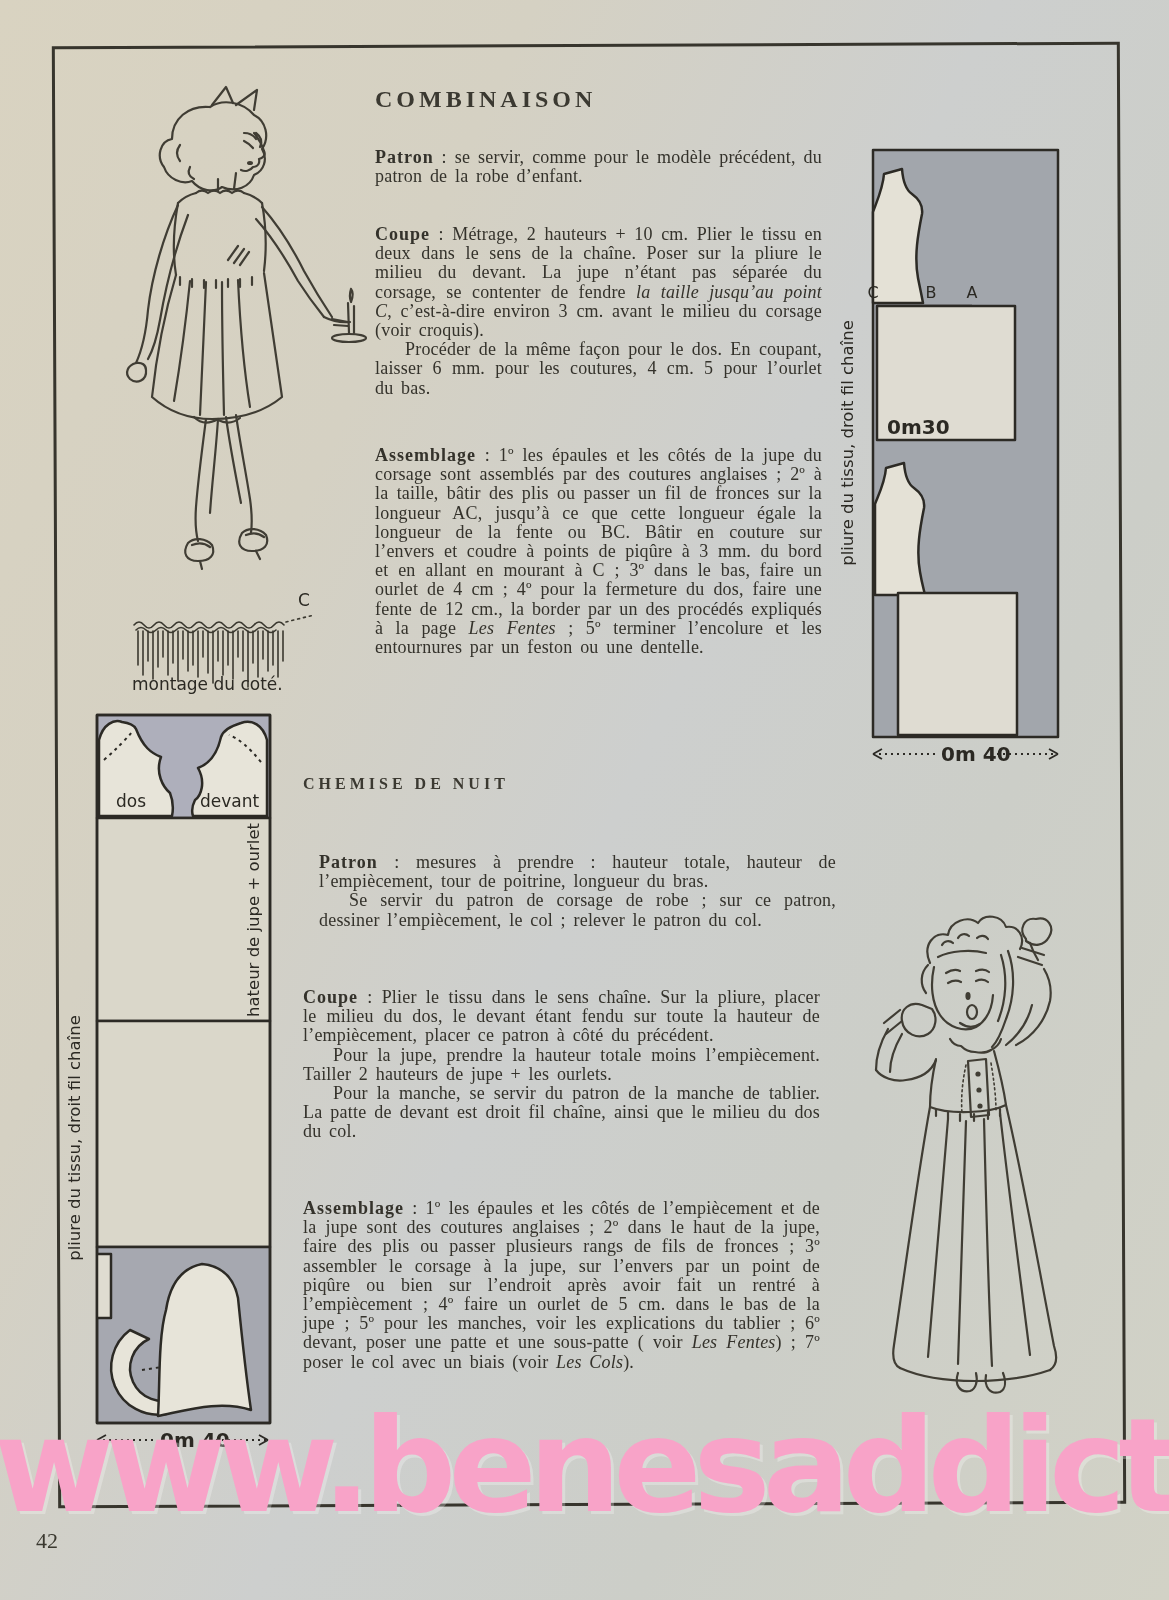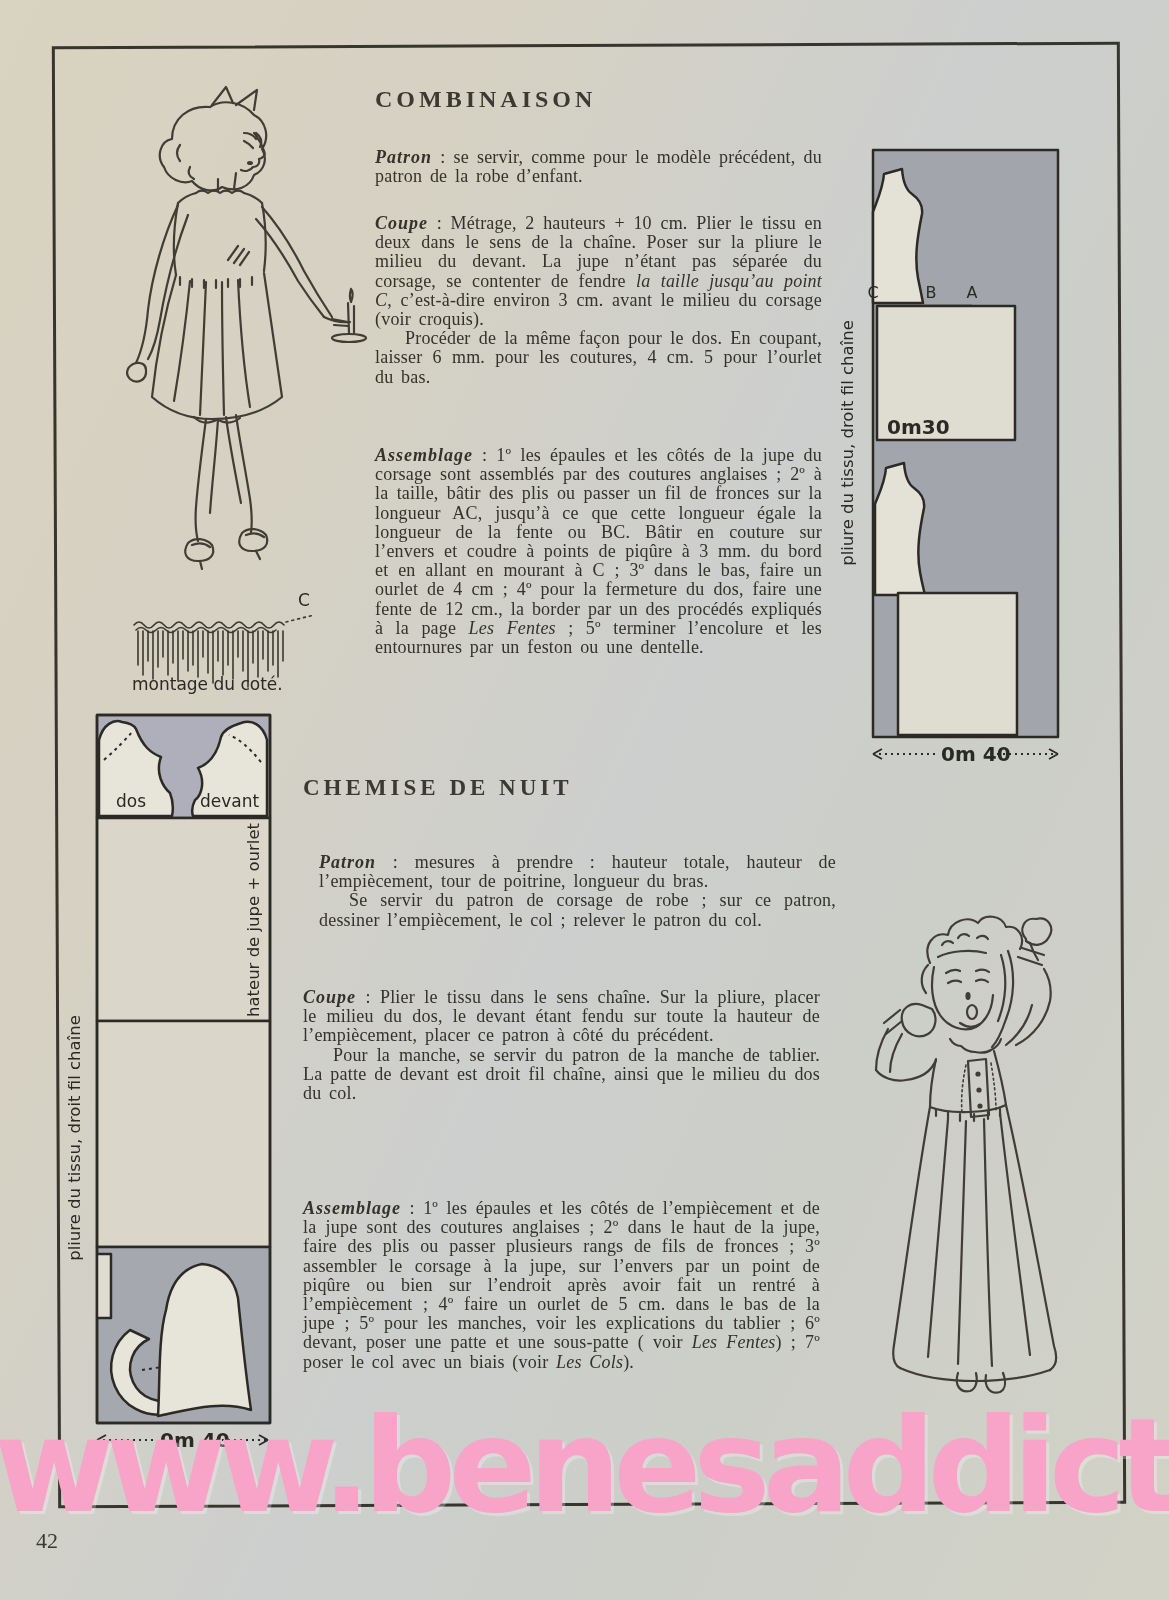--- a/index.html
+++ b/index.html
@@ -13,21 +13,21 @@
     border:3px solid #37352d; transform:rotate(-0.25deg);
   }
   .sec-title {
     position:absolute; font-weight:bold; font-size:24px; letter-spacing:4px;
     text-align:left; color:#3b3931;
   }
   .para {
     position:absolute; text-align:justify; font-size:18px; line-height:19.2px;
     letter-spacing:0.2px; word-spacing:3px; color:#34322b;
   }
-  .lead { font-weight:bold; letter-spacing:1px;font-style:italic; }
+  .lead { font-weight:bold; letter-spacing:1px; }
   .subpara { display:block; text-indent:30px; }
   .ital { font-style:italic; }
   .watermark {
     position:absolute; left:-6px; top:1390px; width:1180px; z-index:50;
     font-family:"DejaVu Sans", sans-serif; font-weight:bold;
     font-size:130px; letter-spacing:-8px; white-space:nowrap;
     color:#f8a3c8; text-shadow:3px 3px 0 rgba(255,255,255,0.28);
   }
   .page-num { position:absolute; left:36px; top:1528px; font-size:22px; color:#3a382f; }
   svg { position:absolute; overflow:visible; }
@@ -106,21 +106,21 @@
       </g>
     </g>
   </svg>
 
   <div class="sec-title" style="left:375px;top:86px;width:447px;">COMBINAISON</div>
 
   <div class="para" style="left:375px;top:148px;width:447px;">
     <span class="lead">Patron</span><span> : se servir, comme pour le modèle précédent, du patron de la robe d’enfant.</span>
   </div>
 
-  <div class="para" style="left:375px;top:214px;width:447px;">
+  <div class="para" style="left:375px;top:225px;width:447px;">
     <span class="lead">Coupe</span><span> : Métrage, 2 hauteurs + 10 cm. Plier le tissu en deux dans le sens de la chaîne. Poser sur la pliure le milieu du devant. La jupe n’étant pas séparée du corsage, se contenter de fendre </span><span class="ital">la taille jusqu’au point C</span><span>, c’est-à-dire environ 3 cm. avant le milieu du corsage (voir croquis).</span>
     <span class="subpara">Procéder de la même façon pour le dos. En coupant, laisser 6 mm. pour les coutures, 4 cm. 5 pour l’ourlet du bas.</span>
   </div>
 
   <div class="para" style="left:375px;top:446px;width:447px;">
     <span class="lead">Assemblage</span><span> : 1º les épaules et les côtés de la jupe du corsage sont assemblés par des coutures anglaises ; 2º à la taille, bâtir des plis ou passer un fil de fronces sur la longueur AC, jusqu’à ce que cette longueur égale la longueur de la fente ou BC. Bâtir en couture sur l’envers et coudre à points de piqûre à 3 mm. du bord et en allant en mourant à C ; 3º dans le bas, faire un ourlet de 4 cm ; 4º pour la fermeture du dos, faire une fente de 12 cm., la border par un des procédés expliqués à la page </span><span class="ital">Les Fentes</span><span> ; 5º terminer l’encolure et les entournures par un feston ou une dentelle.</span>
   </div>
 
   <svg style="left:120px;top:578px;" width="210" height="125" viewBox="0 0 210 125">
     <g stroke="#3a382f" fill="none" stroke-width="1.6" stroke-linecap="round">
@@ -209,29 +209,30 @@
     <text class="dg-vert" transform="rotate(-90 28 305)" x="28" y="305" text-anchor="middle">pliure du tissu, droit fil chaîne</text>
     <g stroke="#2c2a25" stroke-width="1.8" fill="none">
       <path d="M48,616 L112,616" stroke-dasharray="2 4"></path>
       <path d="M166,616 L233,616" stroke-dasharray="2 4"></path>
       <path d="M48,616 l9,-5 M48,616 l9,5"></path>
       <path d="M233,616 l-9,-5 M233,616 l-9,5"></path>
     </g>
     <text class="dg-dim" x="116" y="623">0m 40</text>
   </svg>
 
-  <div class="sec-title" style="left:303px;top:775px;width:517px;font-size:23px;">CHEMISE DE NUIT</div>
+  <div class="sec-title" style="left:303px;top:775px;width:517px;font-size:16px;">CHEMISE DE NUIT</div>
 
   <div class="para" style="left:303px;top:853px;width:517px;margin-left:16px;">
     <span class="lead">Patron</span><span> : mesures à prendre : hauteur totale, hauteur de l’empiècement, tour de poitrine, longueur du bras.</span>
     <span class="subpara">Se servir du patron de corsage de robe ; sur ce patron, dessiner l’empiècement, le col ; relever le patron du col.</span>
   </div>
 
   <div class="para" style="left:303px;top:988px;width:517px;">
     <span class="lead">Coupe</span><span> : Plier le tissu dans le sens chaîne. Sur la pliure, placer le milieu du dos, le devant étant fendu sur toute la hauteur de l’empiècement, placer ce patron à côté du précédent.</span>
+    <span class="subpara">Pour la jupe, prendre la hauteur totale moins l’empiècement. Tailler 2 hauteurs de jupe + les ourlets.</span>
     <span class="subpara">Pour la manche, se servir du patron de la manche de tablier. La patte de devant est droit fil chaîne, ainsi que le milieu du dos du col.</span>
   </div>
 
   <div class="para" style="left:303px;top:1199px;width:517px;">
     <span class="lead">Assemblage</span><span> : 1º les épaules et les côtés de l’empiècement et de la jupe sont des coutures anglaises ; 2º dans le haut de la jupe, faire des plis ou passer plusieurs rangs de fils de fronces ; 3º assembler le corsage à la jupe, sur l’envers par un point de piqûre ou bien sur l’endroit après avoir fait un rentré à l’empiècement ; 4º faire un ourlet de 5 cm. dans le bas de la jupe ; 5º pour les manches, voir les explications du tablier ; 6º devant, poser une patte et une sous-patte ( voir </span><span class="ital">Les Fentes</span><span>) ; 7º poser le col avec un biais (voir </span><span class="ital">Les Cols</span><span>).</span>
   </div>
 
   <svg style="left:830px;top:893px;" width="305" height="520" viewBox="0 0 305 520">
     <g stroke="#403d34" stroke-width="2.2" fill="none" stroke-linecap="round" stroke-linejoin="round">
       <g>

